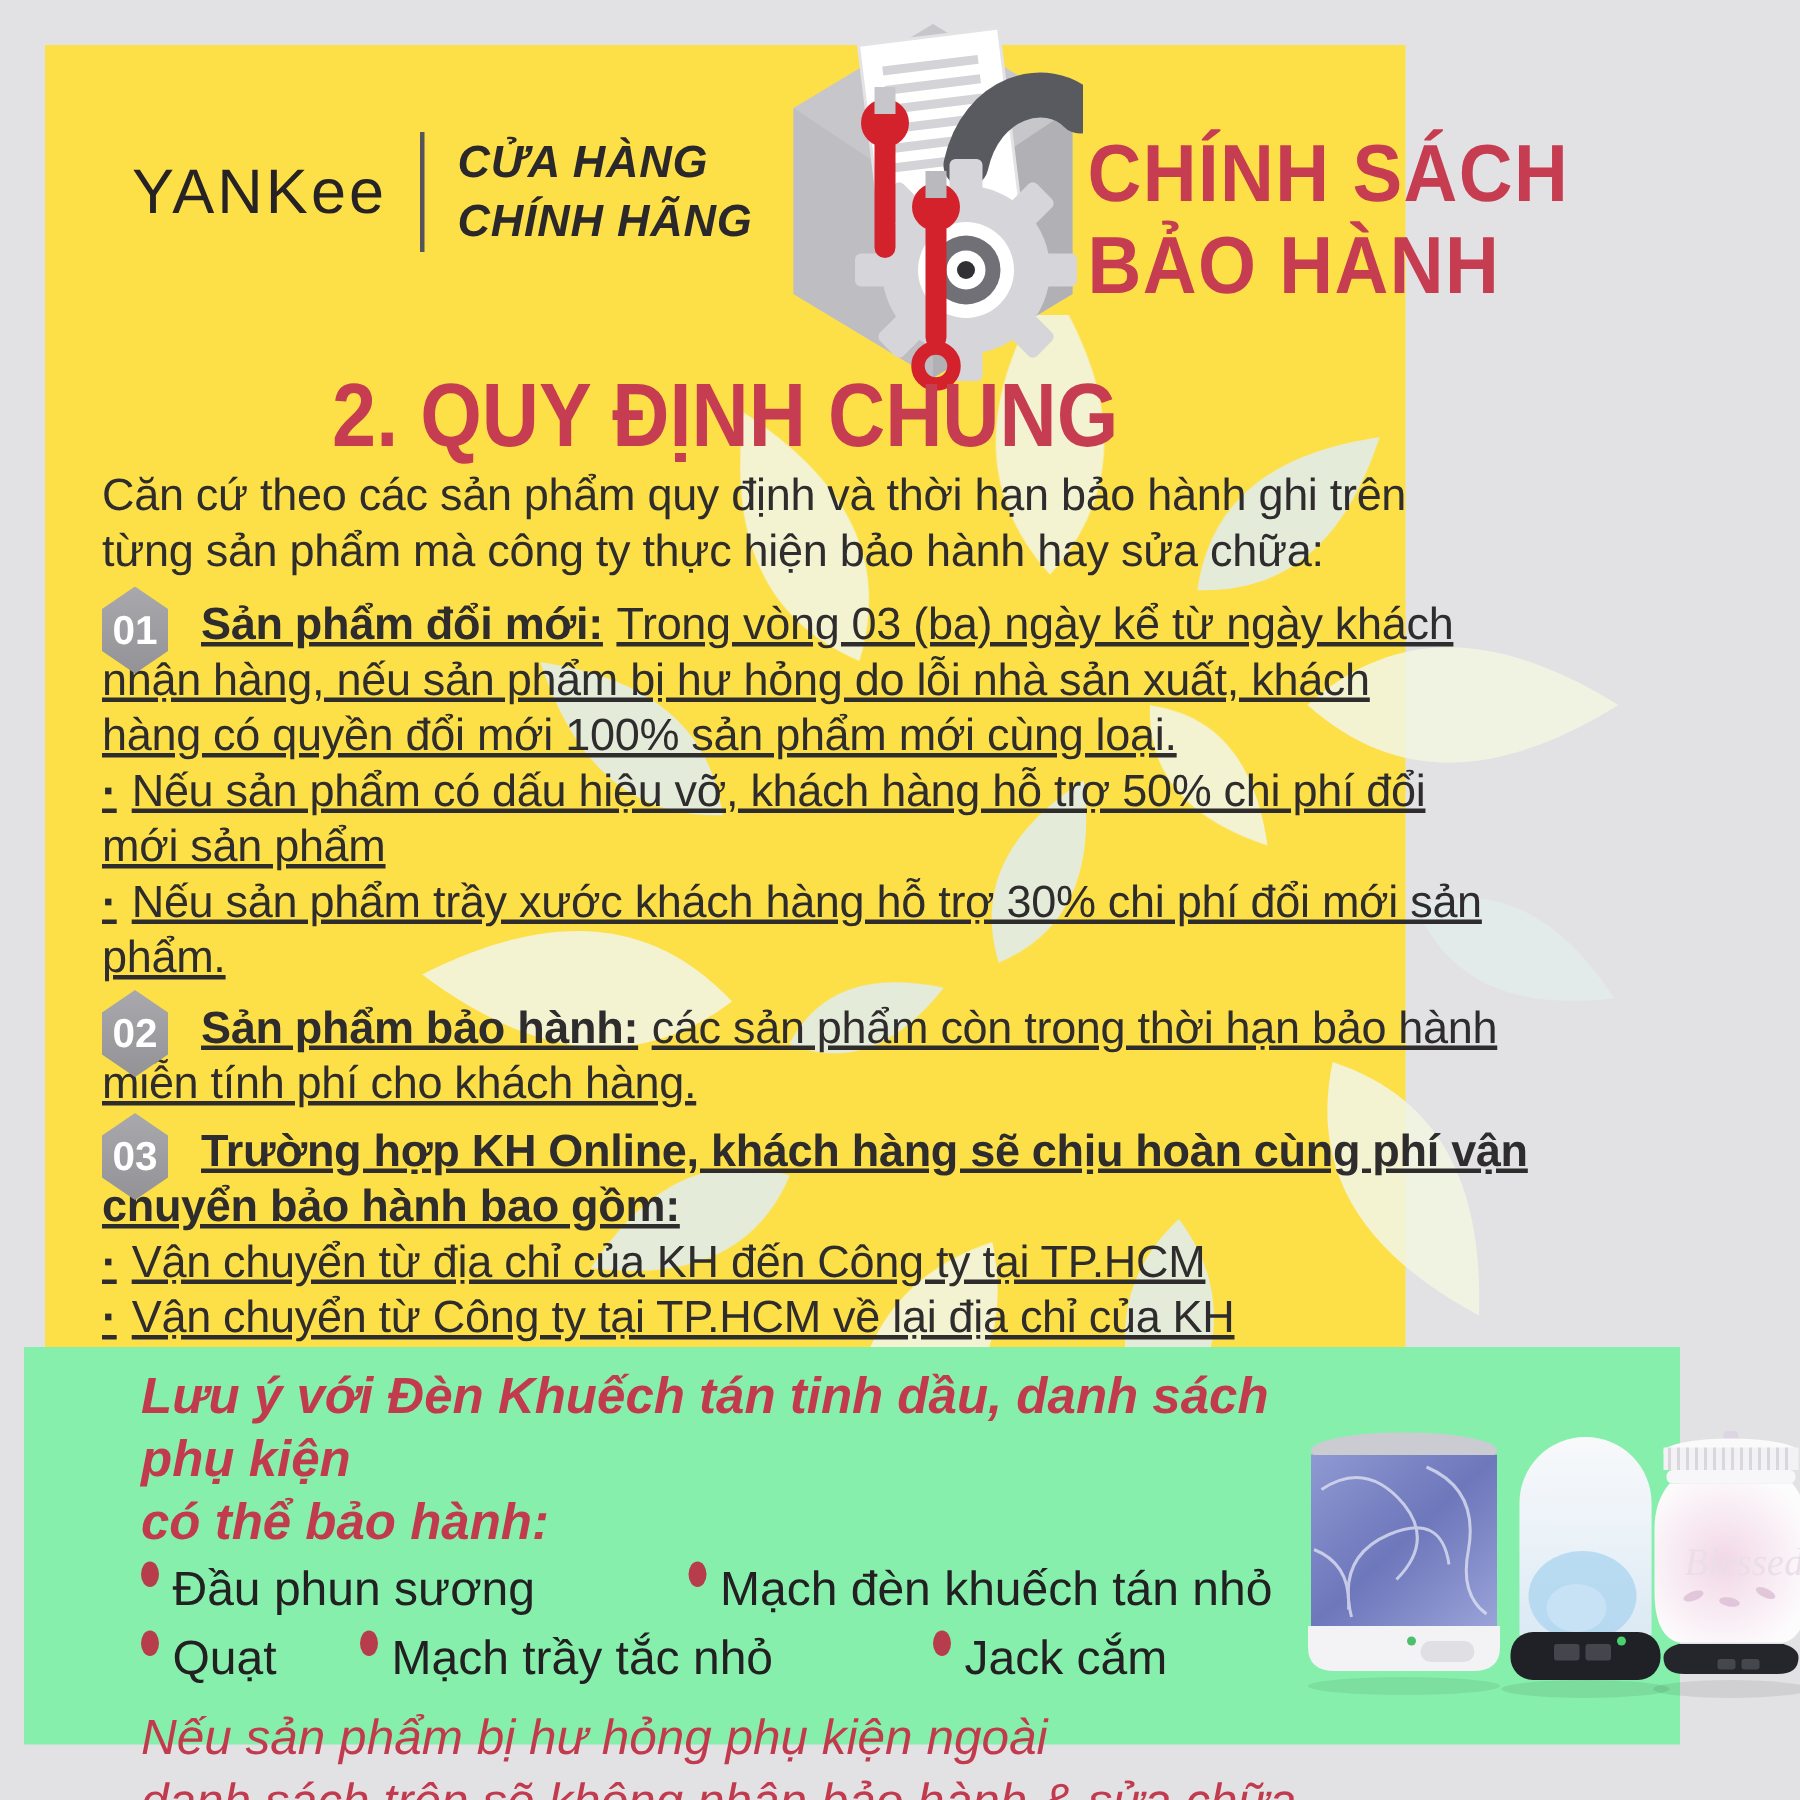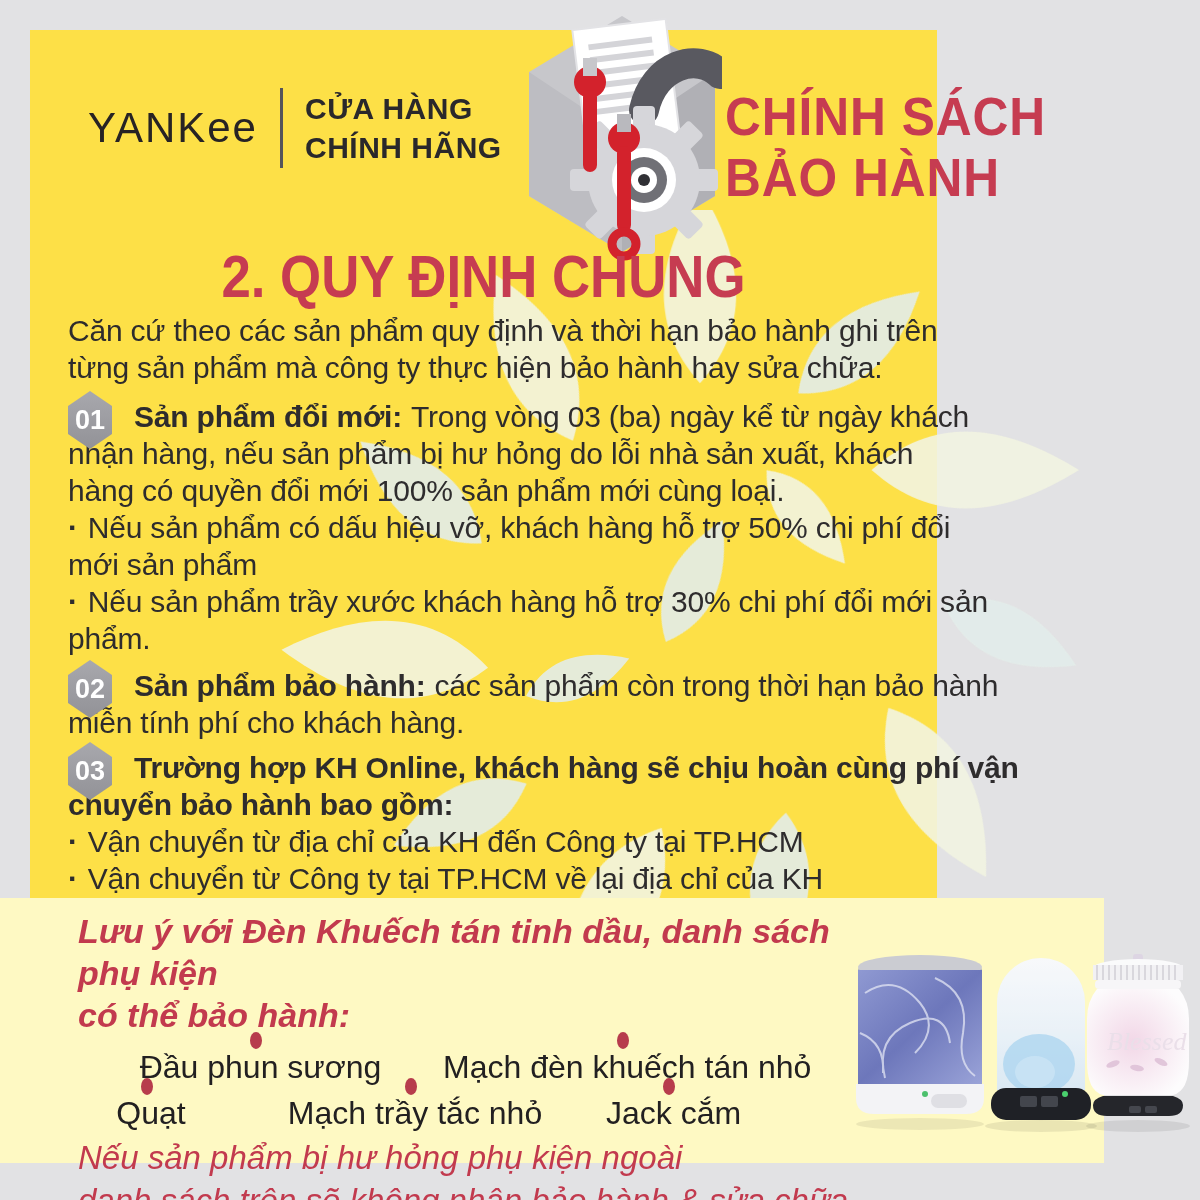--- a/index.html
+++ b/index.html
@@ -16,61 +16,61 @@
   .watermark{position:absolute;left:210px;top:180px;z-index:0;pointer-events:none;}
   .card > *{position:relative;z-index:1;}
 
   
   .brand{position:absolute;left:58px;top:58px;display:flex;align-items:center;}
   .brand-logo{text-align:center;color:#272324;}
   .yc1{font-size:42px;letter-spacing:2px;line-height:42px;}
   .yc2{font-size:35px;letter-spacing:4px;line-height:38px;}
   .reg{font-size:13px;vertical-align:super;}
   .brand-divider{width:3px;height:80px;background:#55555a;margin:0 22px;}
-  .brand-store{font-weight:bold;font-size:30px;line-height:39px;color:#2a282b;letter-spacing:.5px;}
+  .brand-store{font-weight:bold;font-size:30px;line-height:39px;color:#2a282b;letter-spacing:.5px;font-style:italic;}
 
   .title-wrap{position:absolute;left:695px;top:56px;color:#c63c51;font-weight:bold;}
   .t1,.t2{font-size:54px;line-height:61px;transform:scaleX(.92);transform-origin:left;white-space:nowrap;letter-spacing:1px;}
 
   .badge-icon{position:absolute;left:492px;top:-20px;}
 
   
   .heading{
     position:absolute;left:0;top:212px;width:100%;margin:0;text-align:center;
     color:#c63c51;font-size:60px;font-weight:bold;transform:scaleX(.88);
     letter-spacing:0px;white-space:nowrap;
   }
 
   
   .content{position:absolute;left:38px;top:282px;width:1050px;color:#2e2c2d;}
   .ln{font-size:30px;line-height:37px;white-space:nowrap;letter-spacing:-.2px;}
   .b{font-weight:bold;margin-right:9px;}
   .dot{font-weight:bold;margin-right:10px;}
-  .item{position:relative;}
+  .item{position:relative;text-decoration:underline;}
   .item1{margin-top:12px;}
   .item2{margin-top:10px;}
   .item3{margin-top:8px;}
   .first{padding-left:66px;}
   .hexbadge{
     position:absolute;left:0;top:-7px;width:44px;height:58px;
     background:linear-gradient(180deg,#a8a8ad 0%,#929297 100%);
     clip-path:polygon(50% 0,100% 26%,100% 74%,50% 100%,0 74%,0 26%);
     display:flex;align-items:center;justify-content:center;
     color:#fff;font-weight:bold;font-size:27px;
   }
 
   
   .note{
-    position:absolute;left:0;top:898px;width:1104px;height:265px;
-    background:#fef9c3;z-index:2;
+    position:absolute;left:16px;top:898px;width:1104px;height:265px;
+    background:#86efac;z-index:2;
   }
   .note-text{position:absolute;left:78px;top:12px;width:800px;}
   .note-title{color:#c23a4e;font-style:italic;font-weight:bold;font-size:34px;line-height:42px;}
   .acc-row{display:flex;align-items:center;font-size:32px;color:#222021;height:46px;}
-  .acc-item{display:flex;align-items:center;flex-direction:column;}
+  .acc-item{display:flex;}
   .acc-dot{width:12px;height:17px;border-radius:50%;background:#b73c4c;margin-right:9px;flex:none;}
   .w1{width:365px;} .w2{width:146px;} .w3{width:382px;}
   .warning{color:#c23a4e;font-style:italic;font-size:33px;line-height:43px;margin-top:8px;white-space:nowrap;}
   .products{position:absolute;left:845px;top:50px;}
 </style>
 </head>
 <body>
 
 <div class="card">
 

